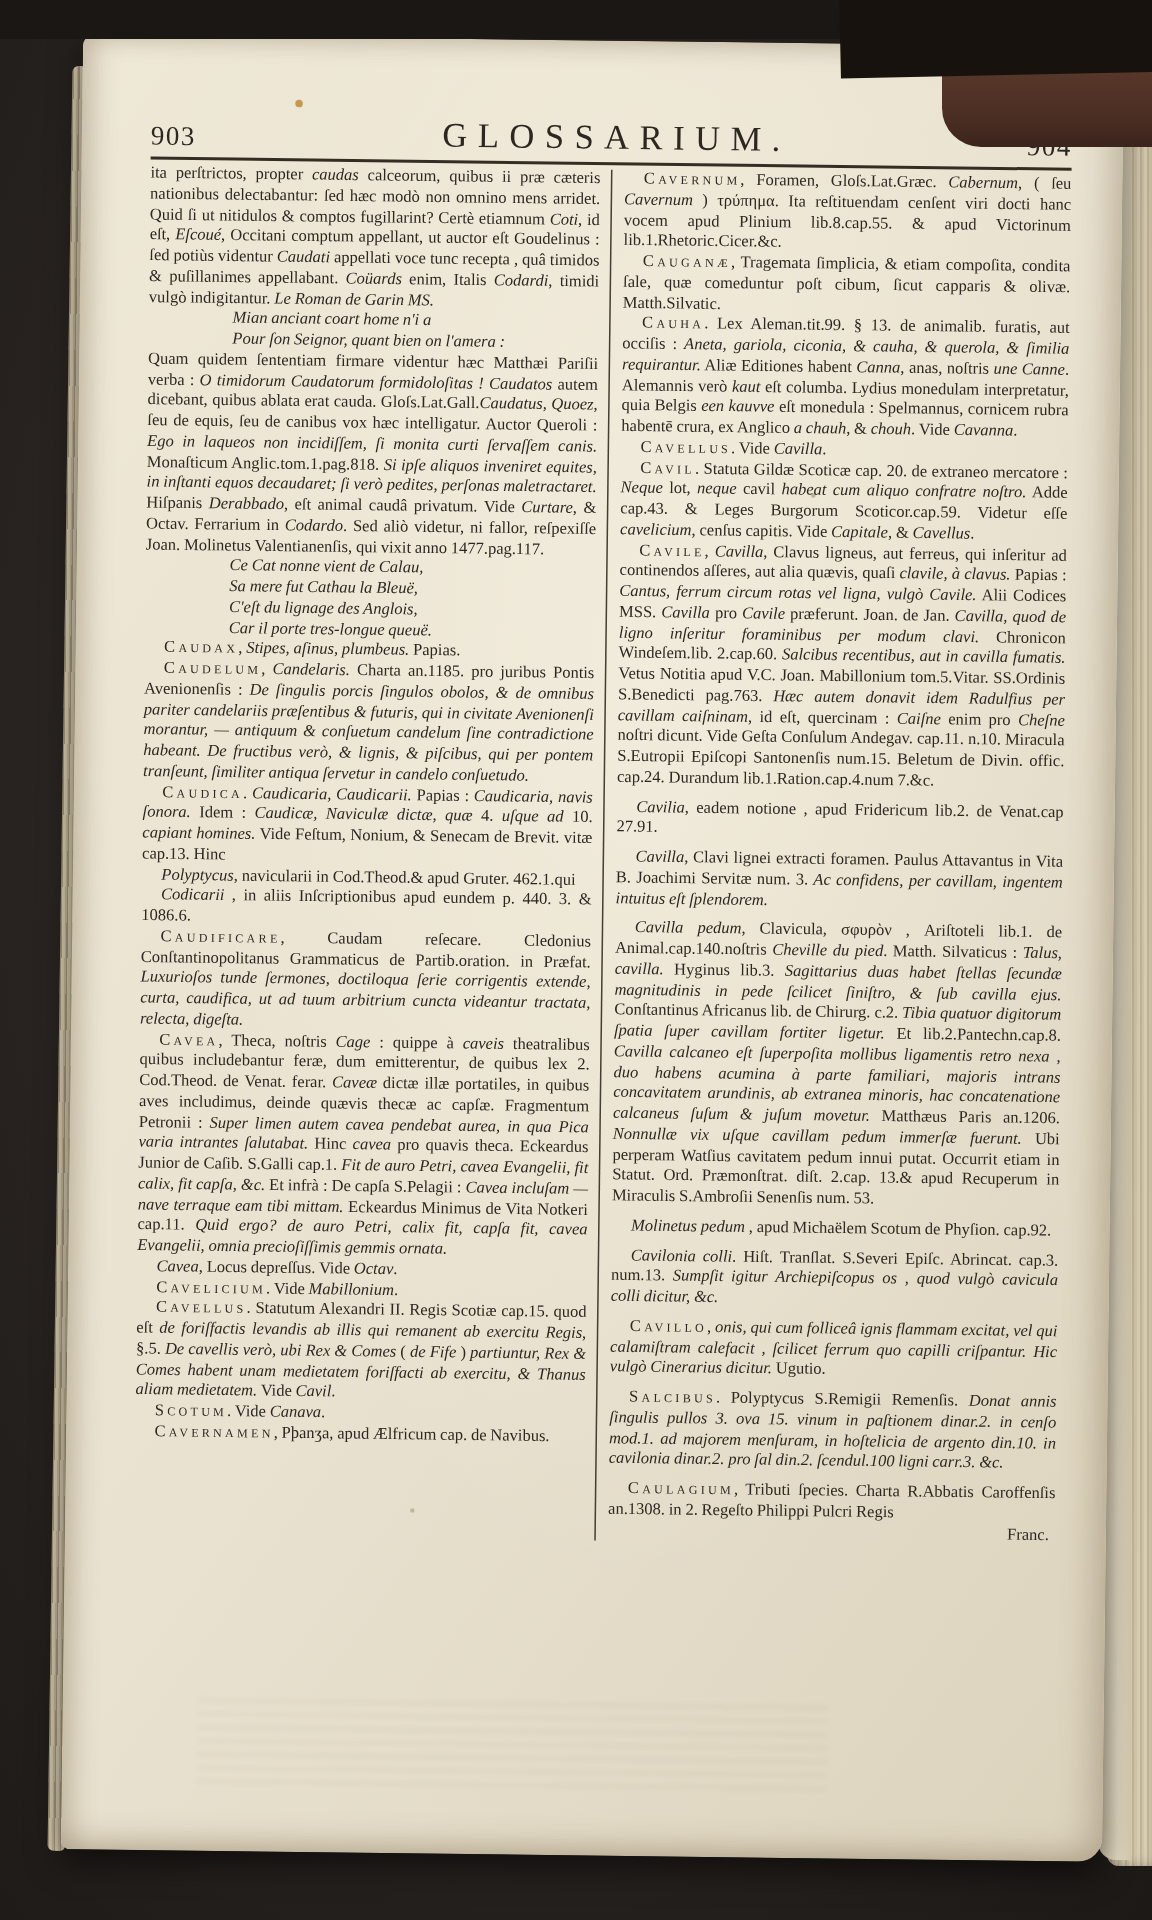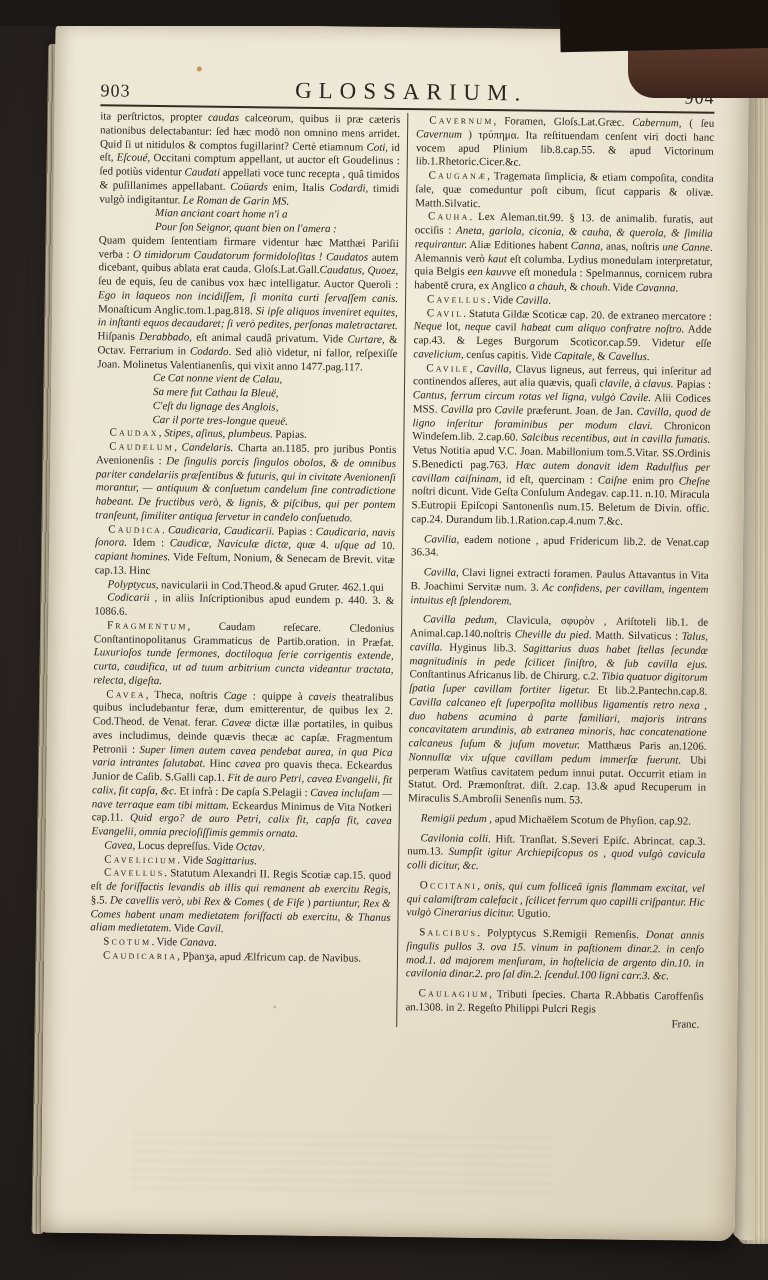--- a/index.html
+++ b/index.html
@@ -109,41 +109,41 @@
           <p class="para p-cont"><span class="run-r">Quam quidem ſententiam firmare videntur hæc Matthæi Pariſii verba : </span><span class="run-i">O timidorum Caudatorum formidoloſitas ! Caudatos</span><span class="run-r"> autem dicebant, quibus ablata erat cauda. Gloſs.Lat.Gall.</span><span class="run-i">Caudatus, Quoez</span><span class="run-r">, ſeu de equis, ſeu de canibus vox hæc intelligatur. Auctor Queroli : </span><span class="run-i">Ego in laqueos non incidiſſem, ſi monita curti ſervaſſem canis.</span><span class="run-r"> Monaſticum Anglic.tom.1.pag.818. </span><span class="run-i">Si ipſe aliquos inveniret equites, in inſtanti equos decaudaret; ſi verò pedites, perſonas maletractaret.</span><span class="run-r"> Hiſpanis </span><span class="run-i">Derabbado</span><span class="run-r">, eſt animal caudâ privatum. Vide </span><span class="run-i">Curtare</span><span class="run-r">, &amp; Octav. Ferrarium in </span><span class="run-i">Codardo</span><span class="run-r">. Sed aliò videtur, ni fallor, reſpexiſſe Joan. Molinetus Valentianenſis, qui vixit anno 1477.pag.117.</span></p>
           <p class="para p-verse"><span class="run-i">Ce Cat nonne vient de Calau,</span></p>
           <p class="para p-verse"><span class="run-i">Sa mere fut Cathau la Bleuë,</span></p>
           <p class="para p-verse"><span class="run-i">C'eſt du lignage des Anglois,</span></p>
           <p class="para p-verse"><span class="run-i">Car il porte tres-longue queuë.</span></p>
           <p class="para p-ind"><span class="run-hw">Caudax</span><span class="run-r">, </span><span class="run-i">Stipes, aſinus, plumbeus.</span><span class="run-r"> Papias.</span></p>
           <p class="para p-ind"><span class="run-hw">Caudelum</span><span class="run-r">, </span><span class="run-i">Candelaris.</span><span class="run-r"> Charta an.1185. pro juribus Pontis Avenionenſis : </span><span class="run-i">De ſingulis porcis ſingulos obolos, &amp; de omnibus pariter candelariis præſentibus &amp; futuris, qui in civitate Avenionenſi morantur, — antiquum &amp; conſuetum candelum ſine contradictione habeant. De fructibus verò, &amp; lignis, &amp; piſcibus, qui per pontem tranſeunt, ſimiliter antiqua ſervetur in candelo conſuetudo.</span></p>
           <p class="para p-ind"><span class="run-hw">Caudica</span><span class="run-r">. </span><span class="run-i">Caudicaria, Caudicarii.</span><span class="run-r"> Papias : </span><span class="run-i">Caudicaria, navis ſonora.</span><span class="run-r"> Idem : </span><span class="run-i">Caudicæ, Naviculæ dictæ, quæ</span><span class="run-r"> 4. </span><span class="run-i">uſque ad</span><span class="run-r"> 10. </span><span class="run-i">capiant homines.</span><span class="run-r"> Vide Feſtum, Nonium, &amp; Senecam de Brevit. vitæ cap.13. Hinc</span></p>
           <p class="para p-ind"><span class="run-i">Polyptycus</span><span class="run-r">, navicularii in Cod.Theod.&amp; apud Gruter. 462.1.qui</span></p>
           <p class="para p-ind"><span class="run-i">Codicarii</span><span class="run-r"> , in aliis Inſcriptionibus apud eundem p. 440. 3. &amp; 1086.6.</span></p>
-          <p class="para p-ind"><span class="run-hw">Fragmentum</span><span class="run-r">, Caudam reſecare. Cledonius Conſtantinopolitanus Grammaticus de Partib.oration. in Præfat. </span><span class="run-i">Luxurioſos tunde ſermones, doctiloqua ſerie corrigentis extende, curta, caudifica, ut ad tuum arbitrium cuncta videantur tractata, relecta, digeſta.</span></p>
+          <p class="para p-ind"><span class="run-hw">Caudificare</span><span class="run-r">, Caudam reſecare. Cledonius Conſtantinopolitanus Grammaticus de Partib.oration. in Præfat. </span><span class="run-i">Luxurioſos tunde ſermones, doctiloqua ſerie corrigentis extende, curta, caudifica, ut ad tuum arbitrium cuncta videantur tractata, relecta, digeſta.</span></p>
           <p class="para p-ind"><span class="run-hw">Cavea</span><span class="run-r">, Theca, noſtris </span><span class="run-i">Cage</span><span class="run-r"> : quippe à </span><span class="run-i">caveis</span><span class="run-r"> theatralibus quibus includebantur feræ, dum emitterentur, de quibus lex 2. Cod.Theod. de Venat. ferar. </span><span class="run-i">Caveæ</span><span class="run-r"> dictæ illæ portatiles, in quibus aves includimus, deinde quævis thecæ ac capſæ. Fragmentum Petronii : </span><span class="run-i">Super limen autem cavea pendebat aurea, in qua Pica varia intrantes ſalutabat.</span><span class="run-r"> Hinc </span><span class="run-i">cavea</span><span class="run-r"> pro quavis theca. Eckeardus Junior de Caſib. S.Galli cap.1. </span><span class="run-i">Fit de auro Petri, cavea Evangelii, fit calix, fit capſa, &amp;c.</span><span class="run-r"> Et infrà : De capſa S.Pelagii : </span><span class="run-i">Cavea incluſam — nave terraque eam tibi mittam.</span><span class="run-r"> Eckeardus Minimus de Vita Notkeri cap.11. </span><span class="run-i">Quid ergo? de auro Petri, calix fit, capſa fit, cavea Evangelii, omnia precioſiſſimis gemmis ornata.</span></p>
           <p class="para p-ind"><span class="run-i">Cavea</span><span class="run-r">, Locus depreſſus. Vide </span><span class="run-i">Octav</span><span class="run-r">.</span></p>
-          <p class="para p-ind"><span class="run-hw">Cavelicium</span><span class="run-r">. Vide </span><span class="run-i">Sagittarius</span><span class="run-r">.</span></p>
+          <p class="para p-ind"><span class="run-hw">Cavelicium</span><span class="run-r">. Vide </span><span class="run-i">Mabillonium</span><span class="run-r">.</span></p>
           <p class="para p-ind"><span class="run-hw">Cavellus</span><span class="run-r">. Statutum Alexandri II. Regis Scotiæ cap.15. quod eſt </span><span class="run-i">de foriſfactis levandis ab illis qui remanent ab exercitu Regis</span><span class="run-r">, §.5. </span><span class="run-i">De cavellis verò, ubi Rex &amp; Comes</span><span class="run-r"> ( </span><span class="run-i">de Fife</span><span class="run-r"> ) </span><span class="run-i">partiuntur, Rex &amp; Comes habent unam medietatem foriſfacti ab exercitu, &amp; Thanus aliam medietatem.</span><span class="run-r"> Vide </span><span class="run-i">Cavil</span><span class="run-r">.</span></p>
           <p class="para p-ind"><span class="run-hw">Scotum</span><span class="run-r">. Vide </span><span class="run-i">Canava</span><span class="run-r">.</span></p>
-          <p class="para p-ind"><span class="run-hw">Caudicaria</span><span class="run-r">, Pþanʒa, apud Ælfricum cap. de Navibus.</span></p>
+          <p class="para p-ind"><span class="run-hw">Cavernamen</span><span class="run-r">, Pþanʒa, apud Ælfricum cap. de Navibus.</span></p>
         </div>
       <div class="col col-right">
       <p class="para p-ind"><span class="run-hw">Cavernum</span><span class="run-r">, Foramen, Gloſs.Lat.Græc. </span><span class="run-i">Cabernum</span><span class="run-r">, ( ſeu </span><span class="run-i">Cavernum</span><span class="run-r"> ) τρύπημα. Ita reſtituendam cenſent viri docti hanc vocem apud Plinium lib.8.cap.55. &amp; apud Victorinum lib.1.Rhetoric.Cicer.&amp;c.</span></p>
           <p class="para p-ind"><span class="run-hw">Cauganæ</span><span class="run-r">, Tragemata ſimplicia, &amp; etiam compoſita, condita ſale, quæ comeduntur poſt cibum, ſicut capparis &amp; olivæ. Matth.Silvatic.</span></p>
           <p class="para p-ind"><span class="run-hw">Cauha</span><span class="run-r">. Lex Aleman.tit.99. § 13. de animalib. furatis, aut occiſis : </span><span class="run-i">Aneta, gariola, ciconia, &amp; cauha, &amp; querola, &amp; ſimilia requirantur.</span><span class="run-r"> Aliæ Editiones habent </span><span class="run-i">Canna</span><span class="run-r">, anas, noſtris </span><span class="run-i">une Canne</span><span class="run-r">. Alemannis verò </span><span class="run-i">kaut</span><span class="run-r"> eſt columba. Lydius monedulam interpretatur, quia Belgis </span><span class="run-i">een kauvve</span><span class="run-r"> eſt monedula : Spelmannus, cornicem rubra habentē crura, ex Anglico </span><span class="run-i">a chauh</span><span class="run-r">, &amp; </span><span class="run-i">chouh</span><span class="run-r">. Vide </span><span class="run-i">Cavanna</span><span class="run-r">.</span></p>
           <p class="para p-ind"><span class="run-hw">Cavellus</span><span class="run-r">. Vide </span><span class="run-i">Cavilla</span><span class="run-r">.</span></p>
           <p class="para p-ind"><span class="run-hw">Cavil</span><span class="run-r">. Statuta Gildæ Scoticæ cap. 20. de extraneo mercatore : </span><span class="run-i">Neque</span><span class="run-r"> lot, </span><span class="run-i">neque</span><span class="run-r"> cavil </span><span class="run-i">habeat cum aliquo confratre noſtro.</span><span class="run-r"> Adde cap.43. &amp; Leges Burgorum Scoticor.cap.59. Videtur eſſe </span><span class="run-i">cavelicium</span><span class="run-r">, cenſus capitis. Vide </span><span class="run-i">Capitale</span><span class="run-r">, &amp; </span><span class="run-i">Cavellus</span><span class="run-r">.</span></p>
           <p class="para p-ind"><span class="run-hw">Cavile</span><span class="run-r">, </span><span class="run-i">Cavilla</span><span class="run-r">, Clavus ligneus, aut ferreus, qui inſeritur ad continendos aſſeres, aut alia quævis, quaſi </span><span class="run-i">clavile, à clavus.</span><span class="run-r"> Papias : </span><span class="run-i">Cantus, ferrum circum rotas vel ligna, vulgò Cavile.</span><span class="run-r"> Alii Codices MSS. </span><span class="run-i">Cavilla</span><span class="run-r"> pro </span><span class="run-i">Cavile</span><span class="run-r"> præferunt. Joan. de Jan. </span><span class="run-i">Cavilla, quod de ligno inſeritur foraminibus per modum clavi.</span><span class="run-r"> Chronicon Windeſem.lib. 2.cap.60. </span><span class="run-i">Salcibus recentibus, aut in cavilla fumatis.</span><span class="run-r"> Vetus Notitia apud V.C. Joan. Mabillonium tom.5.Vitar. SS.Ordinis S.Benedicti pag.763. </span><span class="run-i">Hæc autem donavit idem Radulfius per cavillam caiſninam</span><span class="run-r">, id eſt, quercinam : </span><span class="run-i">Caiſne</span><span class="run-r"> enim pro </span><span class="run-i">Cheſne</span><span class="run-r"> noſtri dicunt. Vide Geſta Conſulum Andegav. cap.11. n.10. Miracula S.Eutropii Epiſcopi Santonenſis num.15. Beletum de Divin. offic. cap.24. Durandum lib.1.Ration.cap.4.num 7.&amp;c.</span></p>
-          <p class="para p-ind p-gap"><span class="run-i">Cavilia</span><span class="run-r">, eadem notione , apud Fridericum lib.2. de Venat.cap 36.34.</span></p>
+          <p class="para p-ind p-gap"><span class="run-i">Cavilia</span><span class="run-r">, eadem notione , apud Fridericum lib.2. de Venat.cap 27.91.</span></p>
           <p class="para p-ind p-gap"><span class="run-i">Cavilla</span><span class="run-r">, Clavi lignei extracti foramen. Paulus Attavantus in Vita B. Joachimi Servitæ num. 3. </span><span class="run-i">Ac confidens, per cavillam, ingentem intuitus eſt ſplendorem.</span></p>
           <p class="para p-ind p-gap"><span class="run-i">Cavilla pedum</span><span class="run-r">, Clavicula, σφυρὸν , Ariſtoteli lib.1. de Animal.cap.140.noſtris </span><span class="run-i">Cheville du pied</span><span class="run-r">. Matth. Silvaticus : </span><span class="run-i">Talus, cavilla.</span><span class="run-r"> Hyginus lib.3. </span><span class="run-i">Sagittarius duas habet ſtellas ſecundæ magnitudinis in pede ſcilicet ſiniſtro, &amp; ſub cavilla ejus.</span><span class="run-r"> Conſtantinus Africanus lib. de Chirurg. c.2. </span><span class="run-i">Tibia quatuor digitorum ſpatia ſuper cavillam fortiter ligetur.</span><span class="run-r"> Et lib.2.Pantechn.cap.8. </span><span class="run-i">Cavilla calcaneo eſt ſuperpoſita mollibus ligamentis retro nexa , duo habens acumina à parte familiari, majoris intrans concavitatem arundinis, ab extranea minoris, hac concatenatione calcaneus ſuſum &amp; juſum movetur.</span><span class="run-r"> Matthæus Paris an.1206. </span><span class="run-i">Nonnullæ vix uſque cavillam pedum immerſæ fuerunt.</span><span class="run-r"> Ubi perperam Watſius cavitatem pedum innui putat. Occurrit etiam in Statut. Ord. Præmonſtrat. diſt. 2.cap. 13.&amp; apud Recuperum in Miraculis S.Ambroſii Senenſis num. 53.</span></p>
-          <p class="para p-ind p-gap"><span class="run-i">Remigii pedum</span><span class="run-r"> , apud Michaëlem Scotum de Phyſion. cap.92.</span></p>
+          <p class="para p-ind p-gap"><span class="run-i">Molinetus pedum</span><span class="run-r"> , apud Michaëlem Scotum de Phyſion. cap.92.</span></p>
           <p class="para p-ind p-gap"><span class="run-i">Cavilonia colli</span><span class="run-r">. Hiſt. Tranſlat. S.Severi Epiſc. Abrincat. cap.3. num.13. </span><span class="run-i">Sumpſit igitur Archiepiſcopus os , quod vulgò cavicula colli dicitur, &amp;c.</span></p>
-          <p class="para p-ind p-gap"><span class="run-hw">Occitani</span><span class="run-r">, </span><span class="run-i">onis, qui cum folliceâ ignis flammam excitat, vel qui calamiſtram calefacit , ſcilicet ferrum quo capilli criſpantur. Hic vulgò Cinerarius dicitur.</span><span class="run-r"> Ugutio.</span></p>
+          <p class="para p-ind p-gap"><span class="run-hw">Cavillo</span><span class="run-r">, </span><span class="run-i">onis, qui cum folliceâ ignis flammam excitat, vel qui calamiſtram calefacit , ſcilicet ferrum quo capilli criſpantur. Hic vulgò Cinerarius dicitur.</span><span class="run-r"> Ugutio.</span></p>
           <p class="para p-ind p-gap"><span class="run-hw">Salcibus</span><span class="run-r">. Polyptycus S.Remigii Remenſis. </span><span class="run-i">Donat annis ſingulis pullos 3. ova 15. vinum in paſtionem dinar.2. in cenſo mod.1. ad majorem menſuram, in hoſtelicia de argento din.10. in cavilonia dinar.2. pro ſal din.2. ſcendul.100 ligni carr.3. &amp;c.</span></p>
           <p class="para p-ind p-gap"><span class="run-hw">Caulagium</span><span class="run-r">, Tributi ſpecies. Charta R.Abbatis Caroffenſis an.1308. in 2. Regeſto Philippi Pulcri Regis</span></p>
           <p class="para p-catch">Franc.</p>
         </div>
     </div>
   </div>
 </div>
 
 <div class="top-band"></div>
 <div class="cover-shadow"></div>

